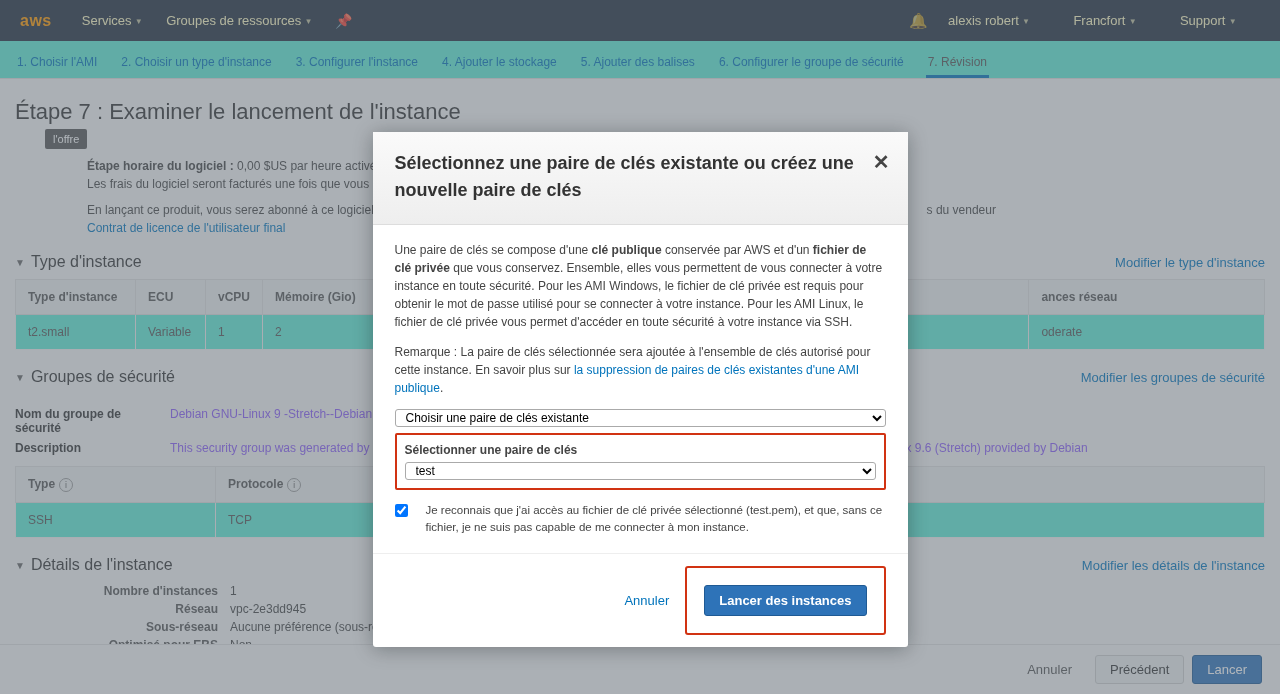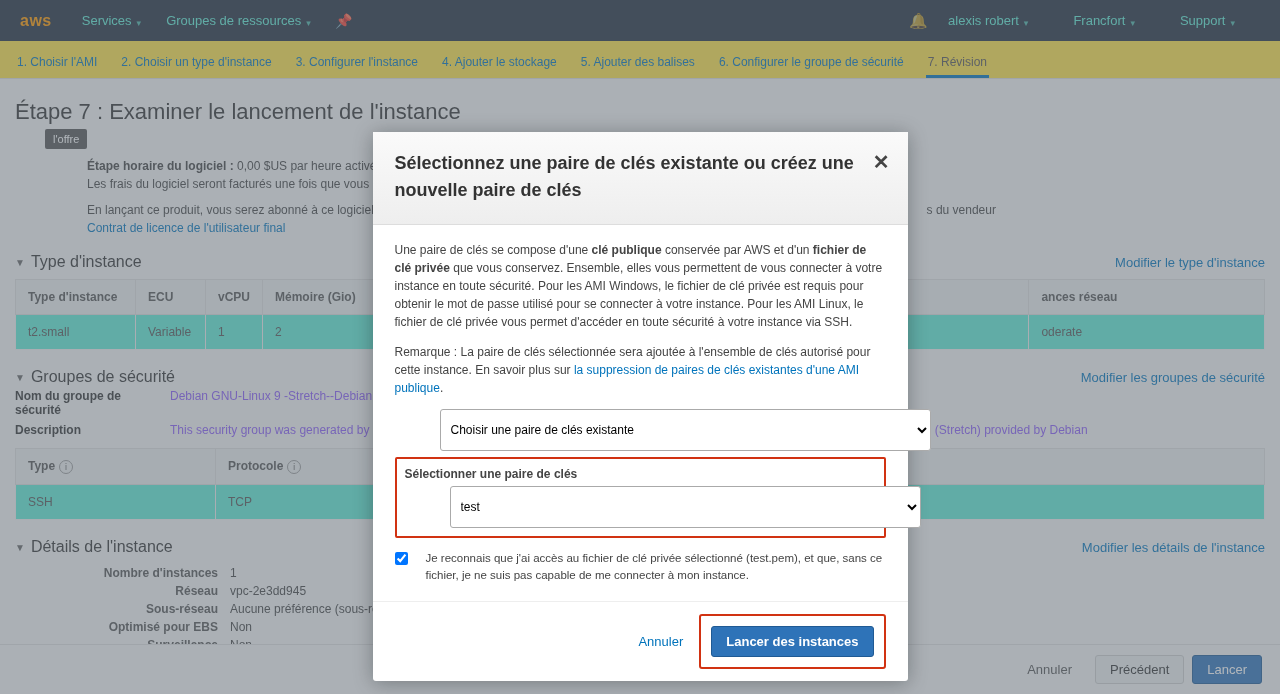--- a/index.html
+++ b/index.html
@@ -1,25 +1,25 @@
 <!DOCTYPE html>
 <html><head>
 <meta charset="utf-8">
 <style>
 * { box-sizing: border-box; margin: 0; padding: 0; }
 body { font-family: "Amazon Ember", Arial, sans-serif; font-size: 13px; background: #f2f3f3; color: #333; overflow: hidden; }
 .topnav { background: #232f3e; height: 41px; display: flex; align-items: center; padding: 0 20px; color: #fff; }
 .aws-logo { color: #ff9900; font-weight: bold; font-size: 16px; margin-right: 30px; letter-spacing: 0.5px; }
-.nav-item { color: #5eead4; margin-right: 25px; font-size: 13px; cursor: pointer; display: flex; align-items: flex-end; gap: 5px; }
+.nav-item { color: #fef9c3; margin-right: 25px; font-size: 13px; cursor: pointer; display: flex; align-items: center; gap: 5px; }
 .nav-right { margin-left: auto; display: flex; align-items: center; gap: 20px; }
 .chevron { font-size: 9px; opacity: 0.7; }
 .star { color: #ddd; font-size: 14px; }
 .bell { font-size: 15px; opacity: 0.7; }
 
-.tabs { background: #fde047; border-bottom: 1px solid #ddd; padding: 8px 15px 0; display: flex; gap: 20px; font-size: 12px; }
+.tabs { background: #5eead4; border-bottom: 1px solid #ddd; padding: 8px 15px 0; display: flex; gap: 20px; font-size: 12px; }
 .tab { color: #0073bb; padding: 6px 2px; cursor: pointer; }
 .tab.active { color: #555; border-bottom: 3px solid #0073bb; }
 
 .page { padding: 12px 15px; position: relative; }
 .h1 { font-size: 22px; font-weight: 400; margin-bottom: 4px; margin-top: 8px; }
 .offer-pill { display: inline-block; background: #555; color: #fff; font-size: 11px; padding: 4px 8px; border-radius: 2px; margin-left: 30px; margin-bottom: 10px; }
 
 .content { padding-left: 72px; font-size: 12px; color: #444; }
 .content p { margin-bottom: 4px; }
 .link { color: #0073bb; cursor: pointer; }
@@ -31,21 +31,21 @@
 
 table.info { width: 100%; border-collapse: collapse; margin-top: 8px; font-size: 12px; }
 table.info th { background: #eaeded; color: #555; font-weight: bold; text-align: left; padding: 10px 12px; border: 1px solid #ddd; }
 table.info td { background: #5eead4; padding: 10px 12px; border: 1px solid #eee; color: #555; }
 
 .detail-grid { margin-top: 8px; font-size: 12px; color: #555; }
 .dl-row { display: flex; padding: 2px 0; }
 .dl-row .k { width: 215px; text-align: right; font-weight: bold; padding-right: 12px; }
 .dl-row .v { color: #444; }
 
-.sg-grid { margin-top: 0; font-size: 12px; }
+.sg-grid { margin-top: 18px; font-size: 12px; }
 .sg-grid .r { display: flex; padding: 3px 0; }
 .sg-grid .k { width: 155px; font-weight: bold; color: #333; }
 .sg-grid .v { color: #8b5cf6; }
 
 .info-i { display: inline-block; width: 14px; height: 14px; border: 1px solid #999; border-radius: 50%; font-size: 9px; line-height: 13px; text-align: center; color: #999; margin-left: 4px; }
 
 .footer { position: fixed; bottom: 0; left: 0; right: 0; background: #f2f3f3; border-top: 1px solid #ddd; padding: 10px 18px; display: flex; justify-content: flex-end; gap: 8px; align-items: center; }
 .btn { padding: 6px 14px; font-size: 13px; border-radius: 3px; cursor: pointer; border: 1px solid transparent; }
 .btn-link { color: #555; background: none; }
 .btn-gray { background: #eaeded; border: 1px solid #ccc; color: #333; }
@@ -53,28 +53,28 @@
 
 
 .overlay { position: fixed; inset: 0; background: rgba(100,110,120,0.5); display: flex; align-items: flex-start; justify-content: center; padding-top: 132px; }
 .modal { background: #fff; width: 535px; border-radius: 3px; box-shadow: 0 2px 20px rgba(0,0,0,0.3); position: relative; }
 .modal-head { background: linear-gradient(#fafafa, #eee); padding: 18px 22px 20px; border-bottom: 1px solid #ddd; }
 .modal-title { font-size: 18px; font-weight: bold; line-height: 1.5; }
 .close-x { position: absolute; top: 18px; right: 18px; font-size: 20px; font-weight: bold; color: #444; cursor: pointer; }
 .modal-body { padding: 16px 22px; font-size: 12px; color: #444; line-height: 1.5; }
 .modal-body p { margin-bottom: 12px; }
 .select-row { margin-top: 8px; }
-select { width: 100%; padding: 12px 6px; font-size: 12px; border: 1px solid #aaa; border-radius: 3px; background: #fff; margin-left: 45px; }
+select { width: 100%; padding: 0 6px; font-size: 12px; border: 1px solid #aaa; border-radius: 3px; background: #fff; }
 .highlight-box { border: 2px solid #d13212; padding: 6px 8px 8px; margin-top: 6px; border-radius: 2px; }
 .highlight-box label { display: block; font-weight: bold; margin-bottom: 3px; font-size: 12px; }
 .ack { display: flex; gap: 18px; margin-top: 12px; font-size: 11.5px; align-items: flex-start; }
 .ack input { margin-top: 2px; }
 .modal-footer { border-top: 1px solid #eee; padding: 12px 22px; display: flex; justify-content: flex-end; gap: 10px; align-items: center; }
 .modal-footer .cancel { color: #0073bb; font-size: 13px; cursor: pointer; margin-right: 6px; }
-.launch-wrap { border: 2px solid #d13212; padding: 10px; border-radius: 3px; }
+.launch-wrap { border: 2px solid #d13212; padding: 17px; border-radius: 3px; }
 .btn-launch { background: #2e73b8; color: #fff; padding: 7px 14px; border: 1px solid #1f5a94; border-radius: 3px; font-size: 13px; font-weight: bold; cursor: pointer; }
 </style>
 </head>
 <body>
 
 <div class="topnav">
   <div class="aws-logo">aws</div>
   <div class="nav-item">
       <span>Services</span>
       <span class="chevron">▾</span>

